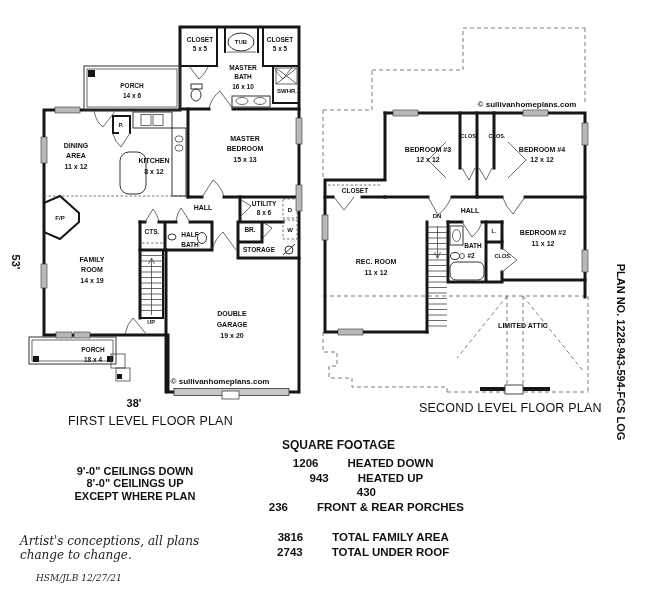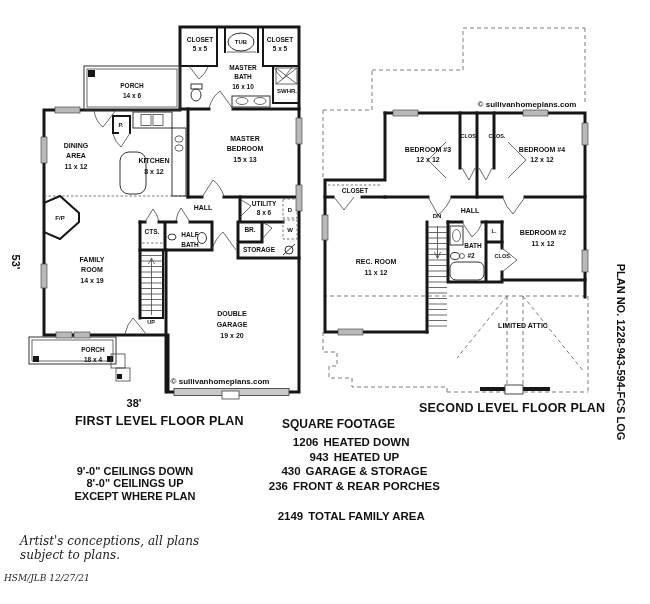--- a/index.html
+++ b/index.html
@@ -12,26 +12,26 @@
   .t1{stroke:#333;stroke-width:1;fill:none;}
   .t07{stroke:#444;stroke-width:0.8;fill:none;}
   .dash{stroke:#7d7d7d;stroke-width:1;fill:none;stroke-dasharray:4 3;}
   .dash2{stroke:#555;stroke-width:0.8;fill:none;stroke-dasharray:2.5 2;}
   .win{fill:#b9b9b9;stroke:#333;stroke-width:0.6;}
   .lab{font-family:"Liberation Sans",sans-serif;font-weight:bold;fill:#111;text-anchor:middle;}
   .f55{font-size:5.5px;}.f6{font-size:6px;}.f65{font-size:6.5px;}
   .f7{font-size:7px;}.f8{font-size:8px;}.f11{font-size:11px;}
   
   .abs{position:absolute;}
-  .plan-title{font-weight:bold;font-size:12.5px;color:#111;letter-spacing:.2px;white-space:nowrap;}
+  .plan-title{font-weight:normal;font-size:12.5px;color:#111;letter-spacing:.2px;white-space:nowrap;}
   .sqft{font-weight:bold;font-size:11.5px;color:#111;}
   .sqft-title{margin-left:40px;margin-bottom:4px;font-size:12px;}
   .sqft-row{display:flex;line-height:14.6px;justify-content:center;}
   .sqft-val{width:46px;text-align:right;}
-  .sqft-label{margin-left:5px;white-space:nowrap;}
+  .sqft-label{margin-left:29px;white-space:nowrap;}
   .sqft-gap{height:16px;}
   .ceil{font-weight:bold;font-size:11px;line-height:12.4px;text-align:center;color:#111;white-space:nowrap;}
   .disc{font-style:italic;font-family:"DejaVu Serif",serif;font-size:12px;line-height:13.5px;color:#222;white-space:nowrap;}
   .credits{font-style:italic;font-family:"DejaVu Serif",serif;font-size:9px;color:#222;white-space:nowrap;}
   .planno{font-weight:bold;font-size:11px;color:#111;white-space:nowrap;
           transform:translate(-50%,-50%) rotate(90deg);}
 </style>
 </head>
 <body>
 
@@ -273,56 +273,59 @@
       <text class="lab f65" x="471" y="258">#2</text>
       <text class="lab f55" x="494" y="233">L.</text>
       <text class="lab f55" x="503" y="258">CLOS.</text>
       <text class="lab f7" x="543" y="235">BEDROOM #2</text>
       <text class="lab f7" x="543" y="246">11 x 12</text>
       <text class="lab f7" x="523" y="328">LIMITED ATTIC</text>
     </g>
   </g>
 </svg>
 
-<div class="abs plan-title" style="left:75px;top:414px;">FIRST LEVEL FLOOR PLAN</div>
+<div class="abs plan-title" style="left:68px;top:414px;">FIRST LEVEL FLOOR PLAN</div>
 <div class="abs plan-title" style="left:419px;top:401px;">SECOND LEVEL FLOOR PLAN</div>
 
-<div class="abs sqft" style="left:242px;top:417px;">
+<div class="abs sqft" style="left:242px;top:438px;">
   <div class="sqft-title">SQUARE FOOTAGE</div>
   <div class="sqft-row">
     <span class="sqft-val">1206</span>
     <span class="sqft-label">HEATED DOWN</span>
   </div>
   <div class="sqft-row">
     <span class="sqft-val">943</span>
     <span class="sqft-label">HEATED UP</span>
   </div>
   <div class="sqft-row">
     <span class="sqft-val">430</span>
-    <span class="sqft-label">GARAGE &amp; STORAGE</span>
   </div>
   <div class="sqft-row">
     <span class="sqft-val">236</span>
     <span class="sqft-label">FRONT &amp; REAR PORCHES</span>
   </div>
   <div class="sqft-gap"></div>
   <div class="sqft-row">
-    <span class="sqft-val">2149</span>
+    <span class="sqft-val">3816</span>
     <span class="sqft-label">TOTAL FAMILY AREA</span>
+  </div>
+  <div class="sqft-row">
+    <span class="sqft-val">2743</span>
+    <span class="sqft-label">TOTAL UNDER ROOF</span>
   </div>
 </div>
 
 <div class="abs ceil" style="left:54px;top:465px;width:162px;">
   <div>9'-0" CEILINGS DOWN</div>
   <div>8'-0" CEILINGS UP</div>
   <div>EXCEPT WHERE PLAN</div>
 </div>
 
 <div class="abs disc" style="left:20px;top:535px;">
   <div>Artist's conceptions, all plans</div>
-  <div>subject to plans.</div>
+  <div>change to change.</div>
 </div>
 
-<div class="abs credits" style="left:4px;top:573px;">HSM/JLB  12/27/21</div>
+<div class="abs credits" style="left:36px;top:573px;">HSM/JLB  12/27/21</div>
 
 <div class="abs planno" style="left:621px;top:352px;">PLAN NO.  1228-943-594-FCS LOG</div>
 
 </div>
 
 </body></html>

